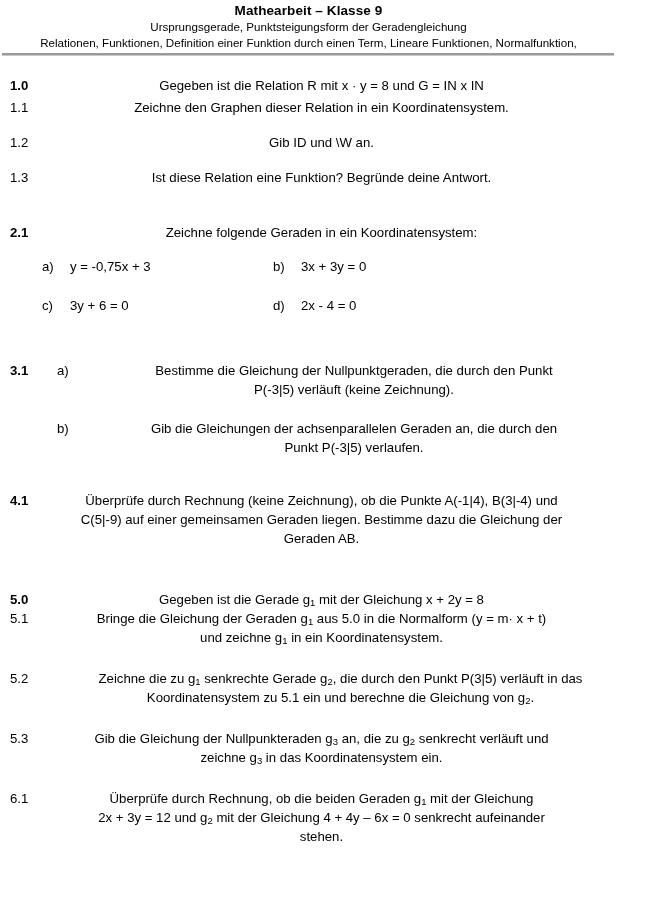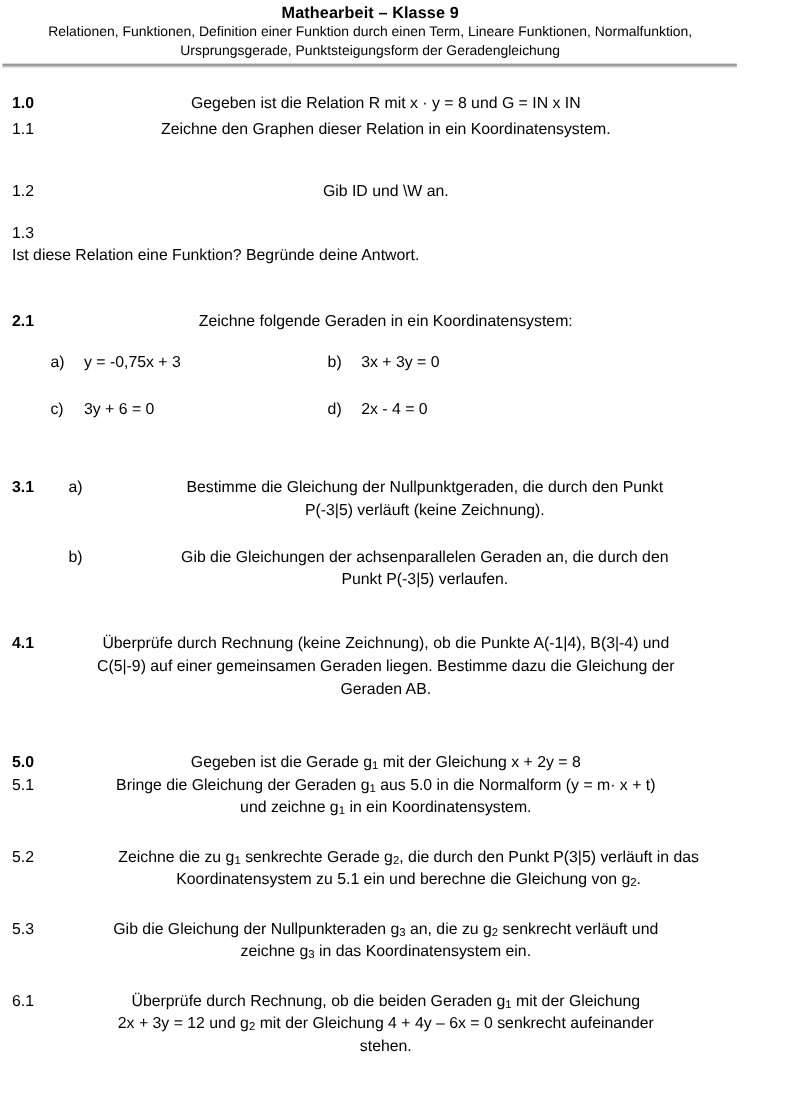--- a/index.html
+++ b/index.html
@@ -96,43 +96,43 @@
 
   sub {
     font-size: 0.72em;
     line-height: 0;
     vertical-align: -0.18em;
   }
 
   
   .s-1-0  { margin-top: 20px; }
   .s-1-1  { margin-top: 3px; }
-  .s-1-2  { margin-top: 32px; }
-  .s-1-3  { margin-top: 16px; flex-direction: column; }
+  .s-1-2  { margin-top: 16px; }
+  .s-1-3  { margin-top: 16px; }
   .s-2-1  { margin-top: 36px; }
   .s-21ab { margin-top: 15px; padding-left: 32px; }
   .s-21cd { margin-top: 20px; padding-left: 32px; }
   .s-3-1  { margin-top: 46px; }
   .s-3-1b { margin-top: 20px; }
   .s-4-1  { margin-top: 34px; }
   .s-5-0  { margin-top: 42px; }
   .s-5-1  { }
   .s-5-2  { margin-top: 22px; gap: 38px; }
   .s-5-3  { margin-top: 22px; }
   .s-6-1  { margin-top: 22px; }
 </style>
 </head>
 <body>
 
 <div class="page">
 
   <div class="header">
     <div class="doc-title">Mathearbeit – Klasse 9</div>
+    <div class="doc-subtitle">Ursprungsgerade, Punktsteigungsform der Geradengleichung</div>
     <div class="doc-subtitle">Relationen, Funktionen, Definition einer Funktion durch einen Term, Lineare Funktionen, Normalfunktion,</div>
-    <div class="doc-subtitle">Ursprungsgerade, Punktsteigungsform der Geradengleichung</div>
   </div>
   <div class="header-rule" style="background: rgb(154, 154, 154);"></div>
 
   <div class="body">
 
     <div class="block s-1-0">
       <div class="num bold">1.0</div>
       <div class="content line">Gegeben ist die Relation R mit x · y = 8     und    G = IN x IN</div>
     </div>
 

